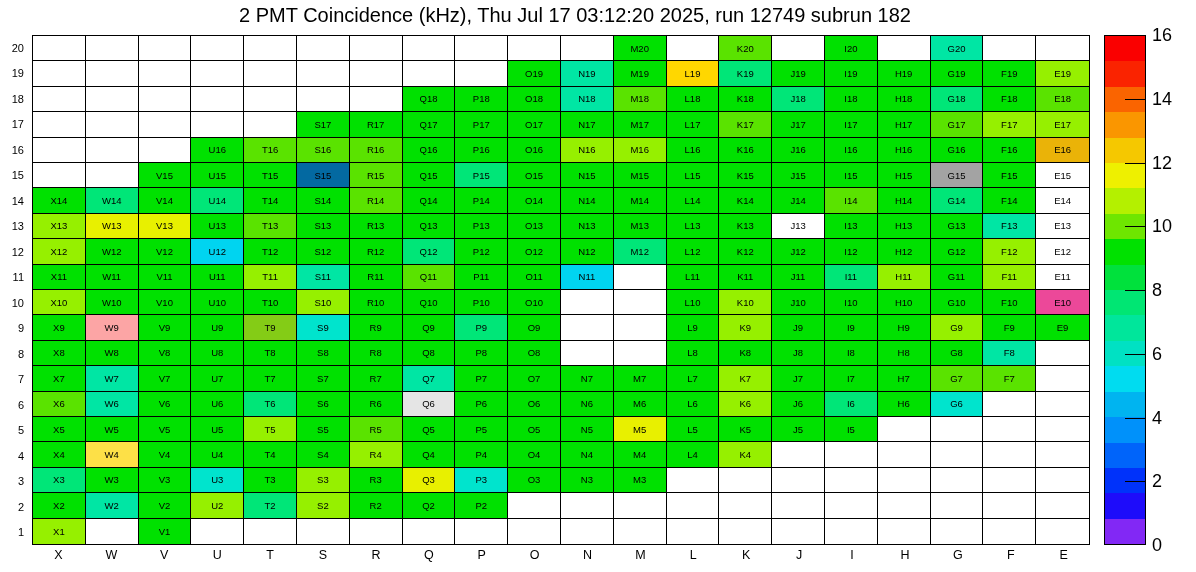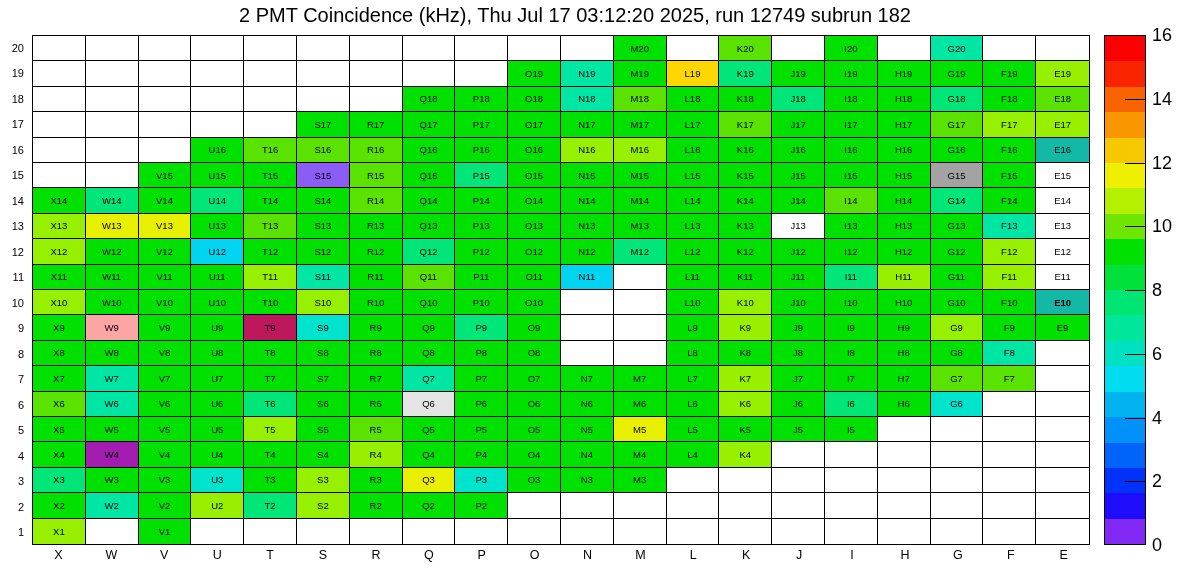--- a/index.html
+++ b/index.html
@@ -232,27 +232,27 @@
       <div class="cell" style="background: rgb(0, 225, 0);">O16</div>
       <div class="cell" style="background: rgb(150, 240, 0);">N16</div>
       <div class="cell" style="background: rgb(150, 240, 0);">M16</div>
       <div class="cell" style="background: rgb(0, 225, 0);">L16</div>
       <div class="cell" style="background: rgb(0, 225, 0);">K16</div>
       <div class="cell" style="background: rgb(0, 225, 0);">J16</div>
       <div class="cell" style="background: rgb(0, 225, 0);">I16</div>
       <div class="cell" style="background: rgb(0, 225, 0);">H16</div>
       <div class="cell" style="background: rgb(0, 225, 0);">G16</div>
       <div class="cell" style="background: rgb(0, 225, 0);">F16</div>
-      <div class="cell" style="background: #14b8a6;">E16</div>
+      <div class="cell" style="background: #eab308;">E16</div>
       <div class="cell"></div>
       <div class="cell"></div>
       <div class="cell" style="background: rgb(0, 225, 0);">V15</div>
       <div class="cell" style="background: rgb(0, 225, 0);">U15</div>
       <div class="cell" style="background: rgb(0, 225, 0);">T15</div>
-      <div class="cell" style="background: #8b5cf6;">S15</div>
+      <div class="cell" style="background: #0369a1;">S15</div>
       <div class="cell" style="background: rgb(90, 227, 0);">R15</div>
       <div class="cell" style="background: rgb(0, 225, 0);">Q15</div>
       <div class="cell" style="background: rgb(0, 230, 120);">P15</div>
       <div class="cell" style="background: rgb(0, 225, 0);">O15</div>
       <div class="cell" style="background: rgb(0, 225, 0);">N15</div>
       <div class="cell" style="background: rgb(0, 225, 0);">M15</div>
       <div class="cell" style="background: rgb(0, 225, 0);">L15</div>
       <div class="cell" style="background: rgb(0, 225, 0);">K15</div>
       <div class="cell" style="background: rgb(0, 225, 0);">J15</div>
       <div class="cell" style="background: rgb(0, 225, 0);">I15</div>
@@ -352,26 +352,26 @@
       <div class="cell" style="background: rgb(0, 225, 0);">O10</div>
       <div class="cell"></div>
       <div class="cell"></div>
       <div class="cell" style="background: rgb(0, 225, 0);">L10</div>
       <div class="cell" style="background: rgb(150, 240, 0);">K10</div>
       <div class="cell" style="background: rgb(0, 225, 0);">J10</div>
       <div class="cell" style="background: rgb(0, 225, 0);">I10</div>
       <div class="cell" style="background: rgb(0, 225, 0);">H10</div>
       <div class="cell" style="background: rgb(0, 225, 0);">G10</div>
       <div class="cell" style="background: rgb(0, 225, 0);">F10</div>
-      <div class="cell" style="background: #14b8a6; font-weight: bold;">E10</div>
+      <div class="cell" style="background: #ec4899;">E10</div>
       <div class="cell" style="background: rgb(0, 225, 0);">X9</div>
       <div class="cell" style="background: #fca5a5;">W9</div>
       <div class="cell" style="background: rgb(0, 225, 0);">V9</div>
       <div class="cell" style="background: rgb(0, 225, 0);">U9</div>
-      <div class="cell" style="background: #be185d;">T9</div>
+      <div class="cell" style="background: #84cc16;">T9</div>
       <div class="cell" style="background: rgb(0, 228, 205);">S9</div>
       <div class="cell" style="background: rgb(0, 225, 0);">R9</div>
       <div class="cell" style="background: rgb(0, 225, 0);">Q9</div>
       <div class="cell" style="background: rgb(0, 230, 120);">P9</div>
       <div class="cell" style="background: rgb(0, 225, 0);">O9</div>
       <div class="cell"></div>
       <div class="cell"></div>
       <div class="cell" style="background: rgb(0, 225, 0);">L9</div>
       <div class="cell" style="background: rgb(150, 240, 0);">K9</div>
       <div class="cell" style="background: rgb(0, 225, 0);">J9</div>
@@ -454,21 +454,21 @@
       <div class="cell" style="background: rgb(232, 240, 0);">M5</div>
       <div class="cell" style="background: rgb(0, 225, 0);">L5</div>
       <div class="cell" style="background: rgb(0, 225, 0);">K5</div>
       <div class="cell" style="background: rgb(0, 225, 0);">J5</div>
       <div class="cell" style="background: rgb(0, 225, 0);">I5</div>
       <div class="cell"></div>
       <div class="cell"></div>
       <div class="cell"></div>
       <div class="cell"></div>
       <div class="cell" style="background: rgb(0, 225, 0);">X4</div>
-      <div class="cell" style="background: #a21caf;">W4</div>
+      <div class="cell" style="background: #fde047;">W4</div>
       <div class="cell" style="background: rgb(0, 225, 0);">V4</div>
       <div class="cell" style="background: rgb(0, 225, 0);">U4</div>
       <div class="cell" style="background: rgb(0, 225, 0);">T4</div>
       <div class="cell" style="background: rgb(0, 225, 0);">S4</div>
       <div class="cell" style="background: rgb(150, 240, 0);">R4</div>
       <div class="cell" style="background: rgb(0, 225, 0);">Q4</div>
       <div class="cell" style="background: rgb(0, 225, 0);">P4</div>
       <div class="cell" style="background: rgb(0, 225, 0);">O4</div>
       <div class="cell" style="background: rgb(0, 225, 0);">N4</div>
       <div class="cell" style="background: rgb(0, 225, 0);">M4</div>

